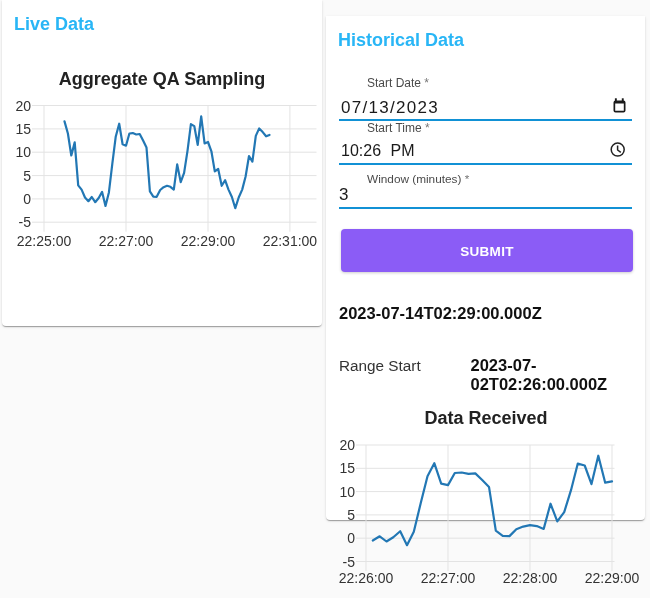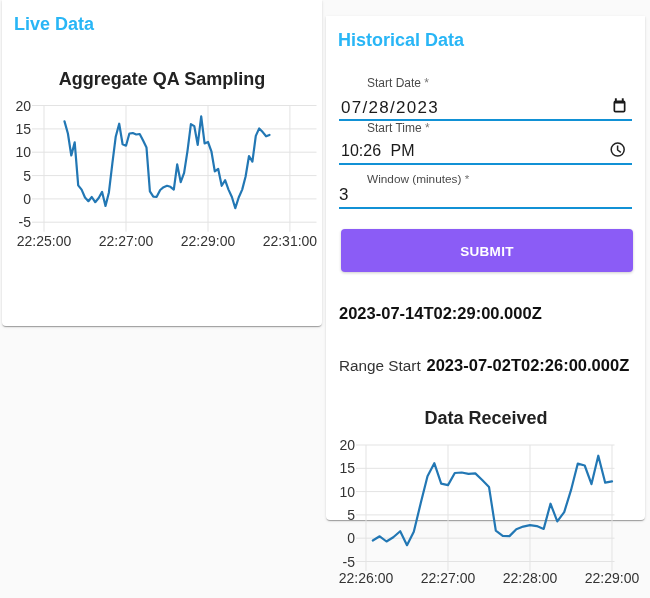--- a/index.html
+++ b/index.html
@@ -44,21 +44,21 @@
 <text x="287.9" y="245.5" text-anchor="middle">22:31:00</text>
 </g>
 <text x="160" y="85" text-anchor="middle" font-family="Liberation Sans, sans-serif" font-size="18" font-weight="bold" fill="#222">Aggregate QA Sampling</text>
 <polyline points="62.5,121.4 65.9,133.5 69.3,155.5 72.7,142.4 76.2,185.4 79.6,189.6 83.0,197.5 86.4,201.2 89.8,197.0 93.2,202.2 96.7,198.0 100.1,191.9 103.5,205.9 106.9,192.4 110.3,163.9 113.7,136.8 117.2,123.7 120.6,144.3 124.0,145.7 127.4,133.5 130.8,133.1 134.2,134.5 137.7,134.0 141.1,140.6 144.5,147.6 147.9,191.4 151.3,196.6 154.7,196.8 158.2,190.0 161.6,187.2 165.0,185.8 168.4,186.8 171.8,189.6 175.2,164.4 178.7,182.1 182.1,172.8 185.5,150.8 188.9,124.2 192.3,126.1 195.7,144.8 199.2,116.3 202.6,143.4 206.0,142.0 209.4,151.3 212.8,171.4 216.2,169.0 219.7,185.8 223.1,180.2 226.5,189.6 229.9,197.0 233.3,208.2 236.7,197.5 240.2,189.6 243.6,176.5 247.0,156.0 250.4,161.6 253.8,135.9 257.2,128.4 260.7,132.1 264.1,136.3 267.5,134.9" fill="none" stroke="#2277b4" stroke-width="2.2" stroke-linejoin="round" stroke-linecap="round"></polyline>
 </svg>
 </div>
 <div class="card" id="card2">
   <div class="h" style="left:12px;top:14px;">Historical Data</div>
 
   <div class="lbl" style="top:60px;">Start Date <span style="color:#777">*</span></div>
-  <div class="val" style="top:82px;left:15px;letter-spacing:1.3px;">07/28/2023</div>
+  <div class="val" style="top:82px;left:15px;letter-spacing:1.3px;">07/13/2023</div>
   <svg style="position:absolute;left:286.5px;top:81.5px" width="13" height="15" viewBox="0 0 13 15">
     <rect x="1.9" y="0.3" width="1.9" height="3.2" fill="#1a1a1a"></rect>
     <rect x="8.8" y="0.3" width="1.9" height="3.2" fill="#1a1a1a"></rect>
     <path d="M2.5 2.5 h8 a2 2 0 0 1 2 2 v8 a2 2 0 0 1 -2 2 h-8 a2 2 0 0 1 -2 -2 v-8 a2 2 0 0 1 2 -2 z M2.2 5.5 v7.3 h8.6 V5.5 z" fill="#1a1a1a" fill-rule="evenodd"></path>
   </svg>
   <div class="ul" style="top:102.5px;"></div>
 
   <div class="lbl" style="top:105px;">Start Time <span style="color:#777">*</span></div>
   <div class="val" style="top:125.5px;left:15px;font-size:16px;word-spacing:5px;">10:26 PM</div>
   <svg style="position:absolute;left:284px;top:126px" width="16" height="16" viewBox="0 0 16 16">
@@ -71,21 +71,21 @@
   <div class="val" style="top:168.5px;">3</div>
   <div class="ul" style="top:190.5px;"></div>
 
   <div style="position:absolute;left:15px;top:213px;width:292px;height:43px;background:#8b5cf6;border-radius:4px;display:flex;align-items:center;justify-content:center;box-shadow:0 1px 3px rgba(0,0,0,.2);">
     <span style="color:#fff;font-size:13.5px;font-weight:bold;letter-spacing:0.3px;position:relative;top:1px;">SUBMIT</span>
   </div>
 
   <div class="rrow" style="top:287.5px;">
       <span class="rval">2023-07-14T02:29:00.000Z</span>
   </div>
-  <div class="rrow" style="top:339.5px;">
+  <div class="rrow" style="top:339.5px;gap:44px;">
     <span class="rlab">Range Start</span>
       <span class="rval">2023-07-02T02:26:00.000Z</span>
   </div>
   <svg width="319" height="588" viewBox="0 0 319 588" style="position:absolute;left:0;top:0">
 <g stroke="#e3e3e3" stroke-width="1">
 <line x1="40.0" y1="429.0" x2="40.0" y2="555.0"></line>
 <line x1="122.0" y1="429.0" x2="122.0" y2="555.0"></line>
 <line x1="204.0" y1="429.0" x2="204.0" y2="555.0"></line>
 <line x1="286.0" y1="429.0" x2="286.0" y2="555.0"></line>
 <line x1="30" y1="429.0" x2="288.5" y2="429.0"></line>

